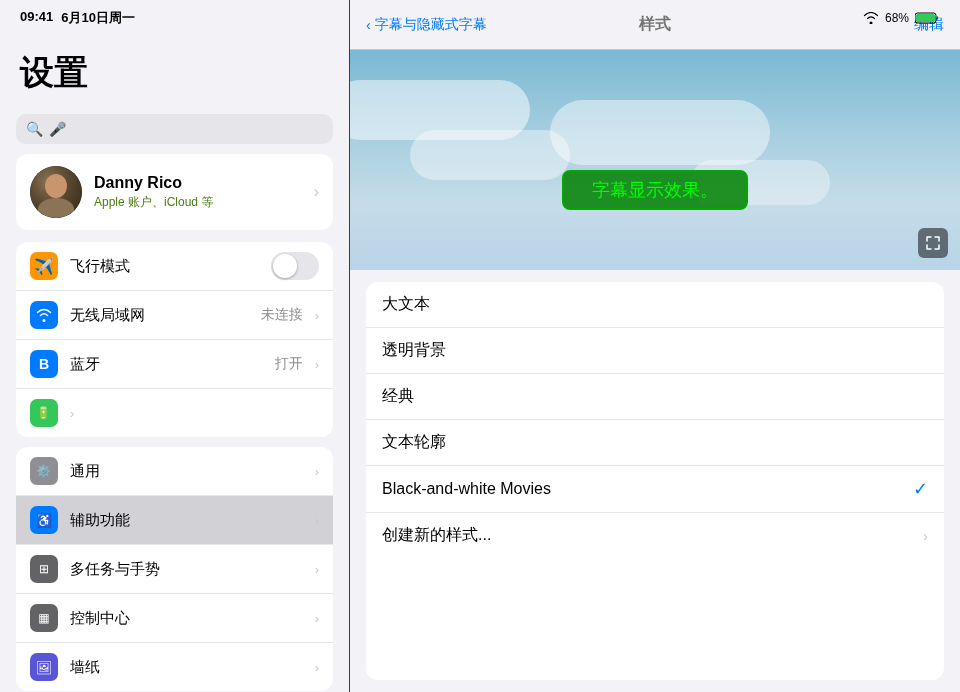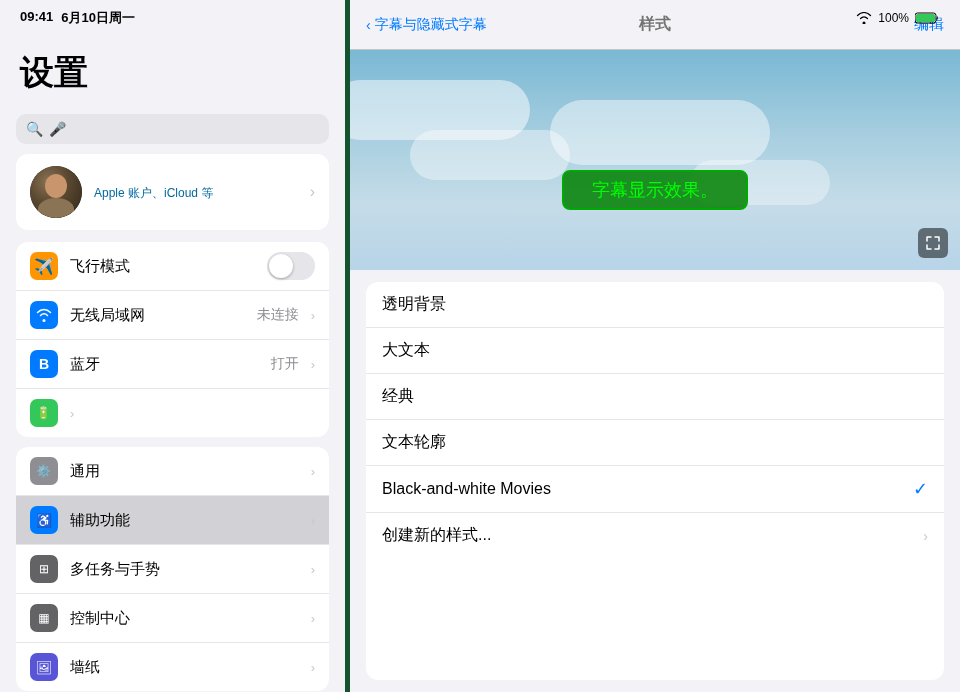--- a/index.html
+++ b/index.html
@@ -52,21 +52,21 @@
       font-weight: 500;
     }
 
     
     .sidebar {
       position: absolute;
       top: 0; left: 0;
       width: 350px;
       height: 692px;
       background: #f2f2f7;
-      border-right: 5px solid #14532d;
+      border-right: 1px solid #14532d;
       overflow: hidden;
     }
 
     .sidebar-title {
       font-size: 34px;
       font-weight: 700;
       color: #000;
       padding: 50px 20px 10px 20px;
     }
 
@@ -149,21 +149,21 @@
     .user-info {
       flex: 1;
     }
     .user-name {
       font-size: 16px;
       font-weight: 600;
       color: #000;
     }
     .user-subtitle {
       font-size: 12px;
-      color: #0369a1;
+      color: #4d7c0f;
       margin-top: 2px;
     }
     .user-chevron {
       color: #c7c7cc;
       font-size: 16px;
     }
 
     
     .settings-section {
       margin: 12px 16px 0 16px;
@@ -402,21 +402,21 @@
     <div class="status-bar-left">
       <span>09:41</span>
       <span>6月10日周一</span>
     </div>
     <div class="status-bar-right">
       <svg width="16" height="12" viewBox="0 0 16 12">
         <path d="M8 9.5a1.5 1.5 0 1 1 0 3 1.5 1.5 0 0 1 0-3z" fill="#000"></path>
         <path d="M4.5 6.5C5.7 5.3 6.77 4.8 8 4.8s2.3.5 3.5 1.7" stroke="#000" stroke-width="1.2" fill="none" stroke-linecap="round"></path>
         <path d="M1.5 3.5C3.5 1.5 5.6 0.5 8 0.5s4.5 1 6.5 3" stroke="#000" stroke-width="1.2" fill="none" stroke-linecap="round"></path>
       </svg>
-      <span>100%</span>
+      <span>68%</span>
       <svg width="25" height="12" viewBox="0 0 25 12">
         <rect x="0" y="1" width="21" height="10" rx="2.5" stroke="#000" stroke-width="1" fill="none"></rect>
         <rect x="1" y="2" width="19" height="8" rx="1.5" fill="#34c759"></rect>
         <path d="M22 4v4c1.1-.5 1.1-3.5 0-4z" fill="#000"></path>
       </svg>
     </div>
   </div>
 
   <div class="sidebar">
     <div class="sidebar-title">设置</div>
@@ -424,20 +424,21 @@
     <div class="search-bar">
       <span class="search-bar-icon">🔍</span>
       <span class="search-bar-mic">🎤</span>
     </div>
 
     <div class="user-profile">
       <div class="user-avatar">
         <div class="user-avatar-img"></div>
       </div>
       <div class="user-info">
+        <div class="user-name">Danny Rico</div>
         <div class="user-subtitle">Apple 账户、iCloud 等</div>
       </div>
       <span class="user-chevron">›</span>
     </div>
 
     <div class="settings-section">
 
       <div class="settings-group">
         <div class="settings-item">
           <div class="settings-item-icon icon-airplane">✈️</div>
@@ -522,24 +523,24 @@
       <div class="subtitle-demo">字幕显示效果。</div>
       <div class="fullscreen-btn">
         <svg width="14" height="14" viewBox="0 0 14 14">
           <path d="M1 1h4M1 1v4M13 1h-4M13 1v4M1 13h4M1 13v-4M13 13h-4M13 13v-4" stroke="#fff" stroke-width="1.5" stroke-linecap="round"></path>
         </svg>
       </div>
     </div>
 
     <div class="style-list">
       <div class="style-item">
+        <span class="style-item-label">大文本</span>
+      </div>
+      <div class="style-item">
         <span class="style-item-label">透明背景</span>
-      </div>
-      <div class="style-item">
-        <span class="style-item-label">大文本</span>
       </div>
       <div class="style-item">
         <span class="style-item-label">经典</span>
       </div>
       <div class="style-item">
         <span class="style-item-label">文本轮廓</span>
       </div>
       <div class="style-item">
         <span class="style-item-label">Black-and-white Movies</span>
         <span class="style-item-check">✓</span>

